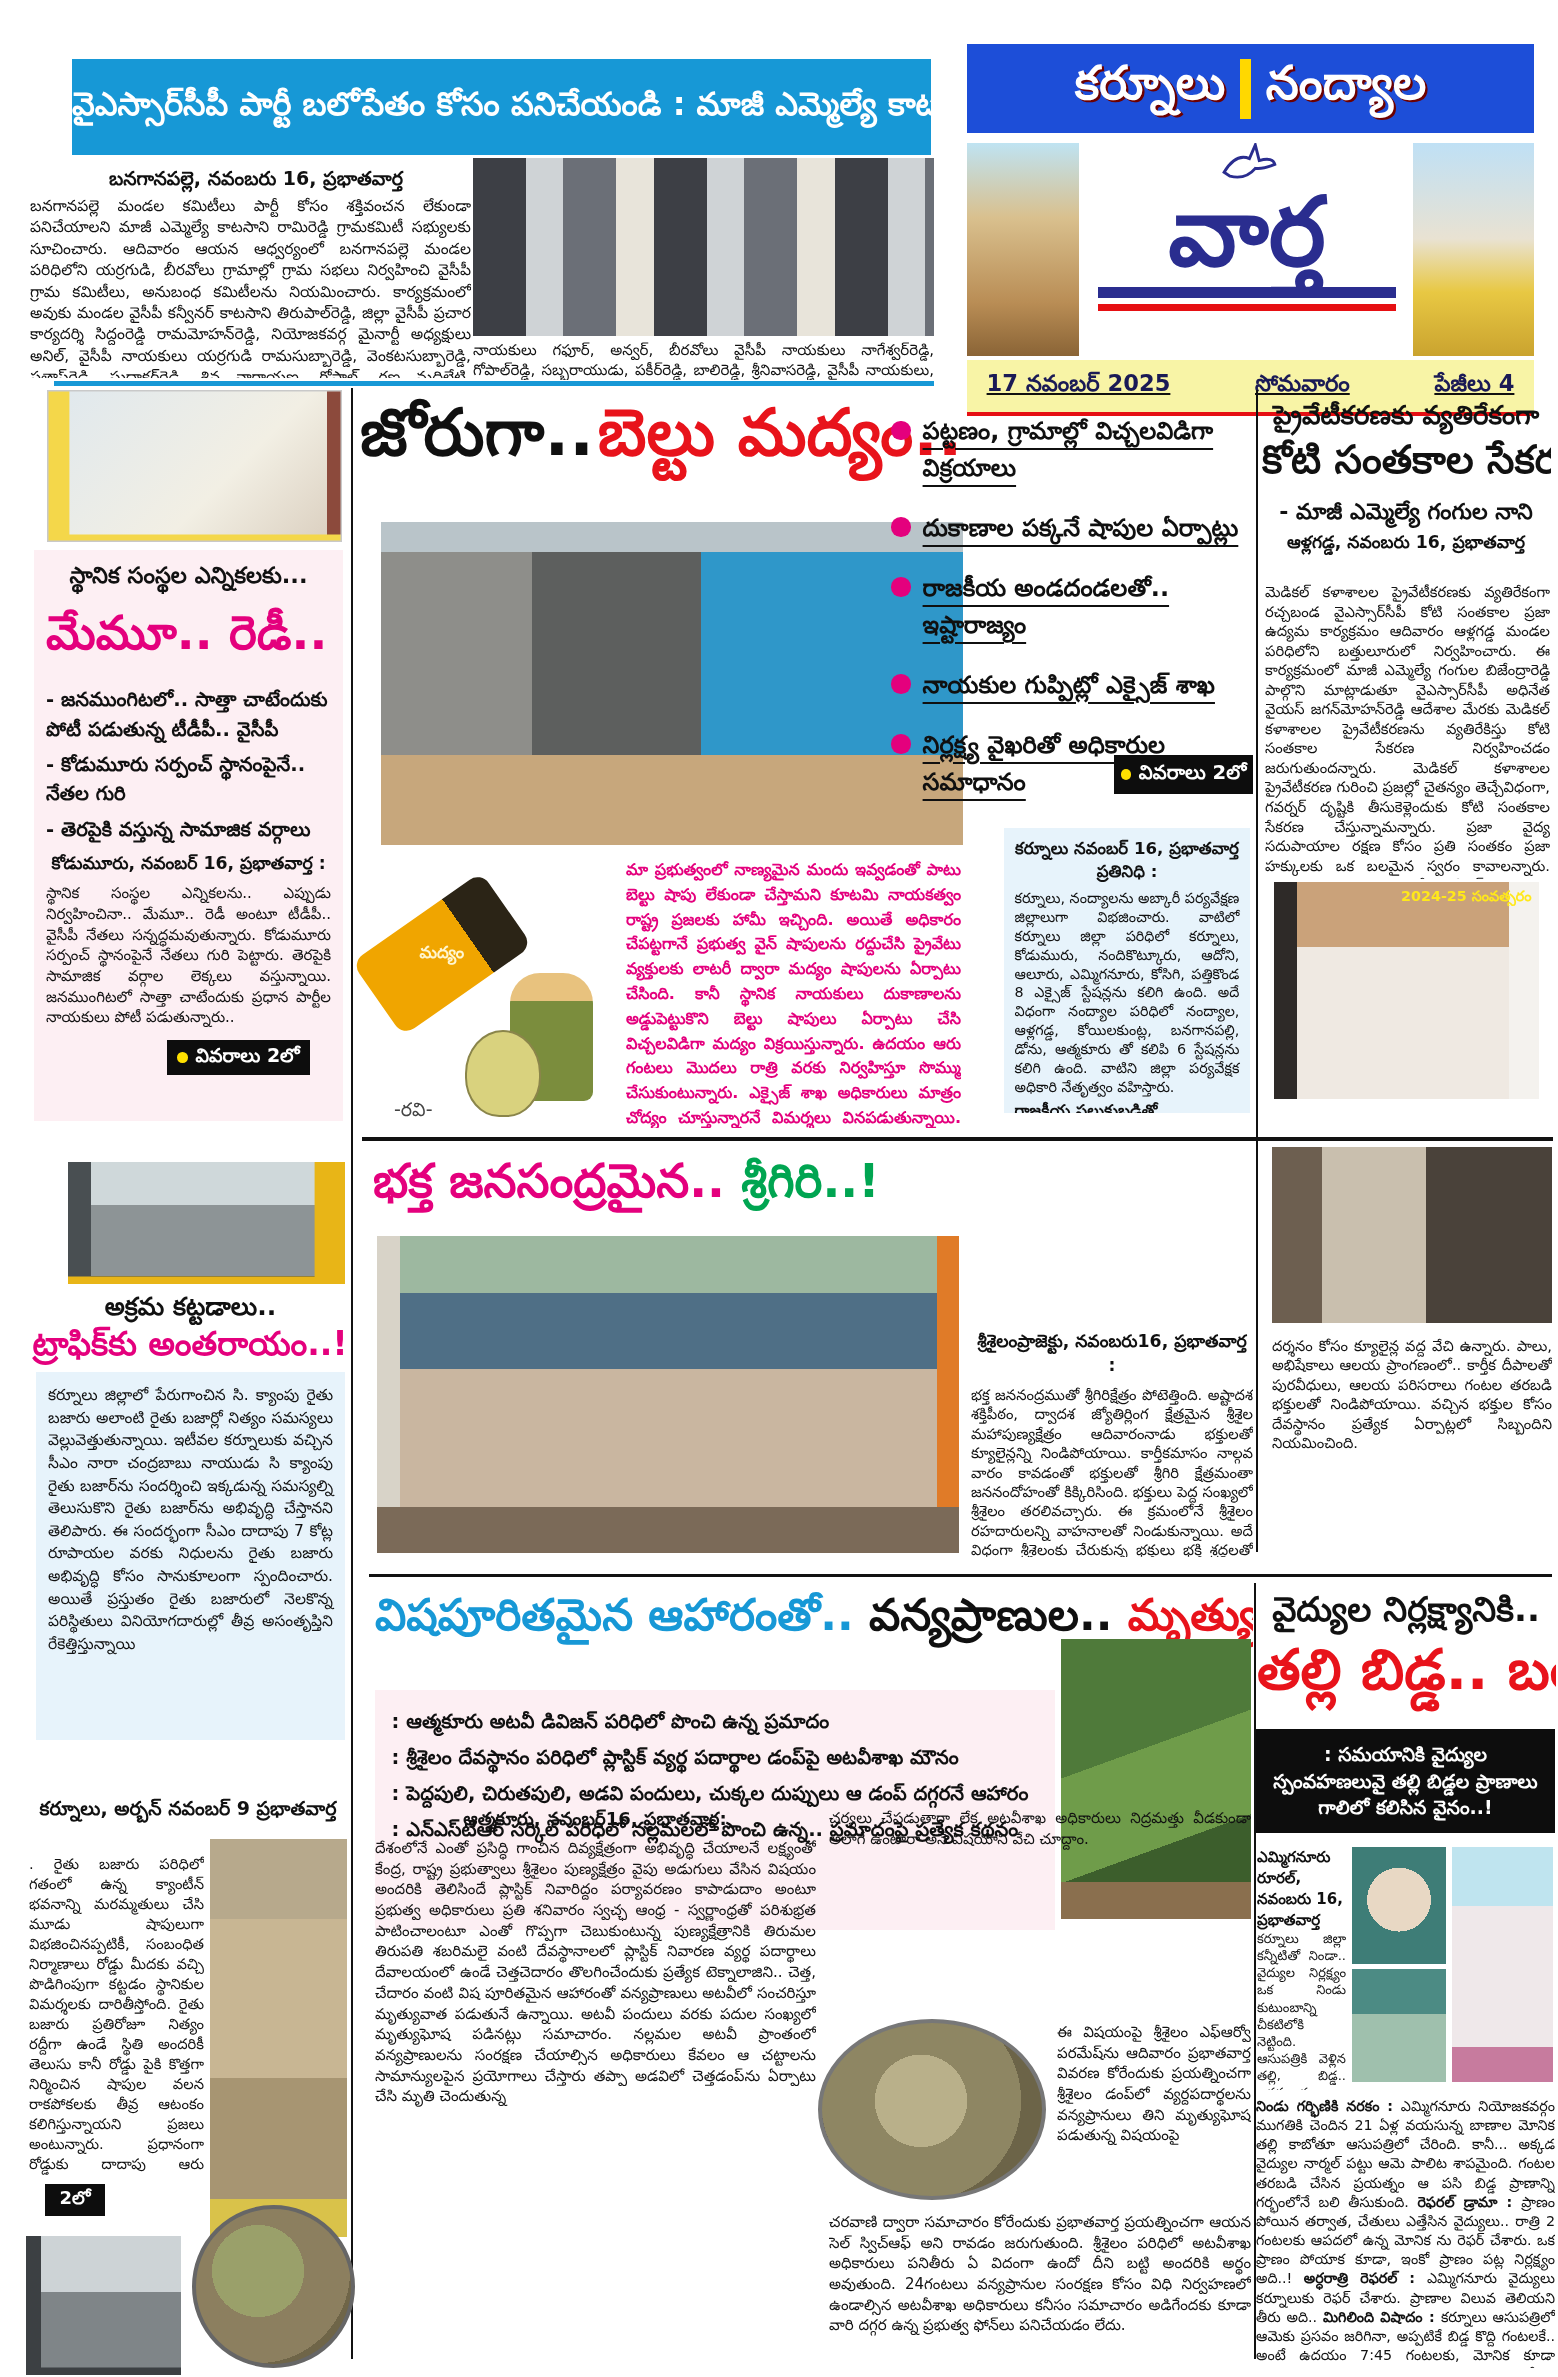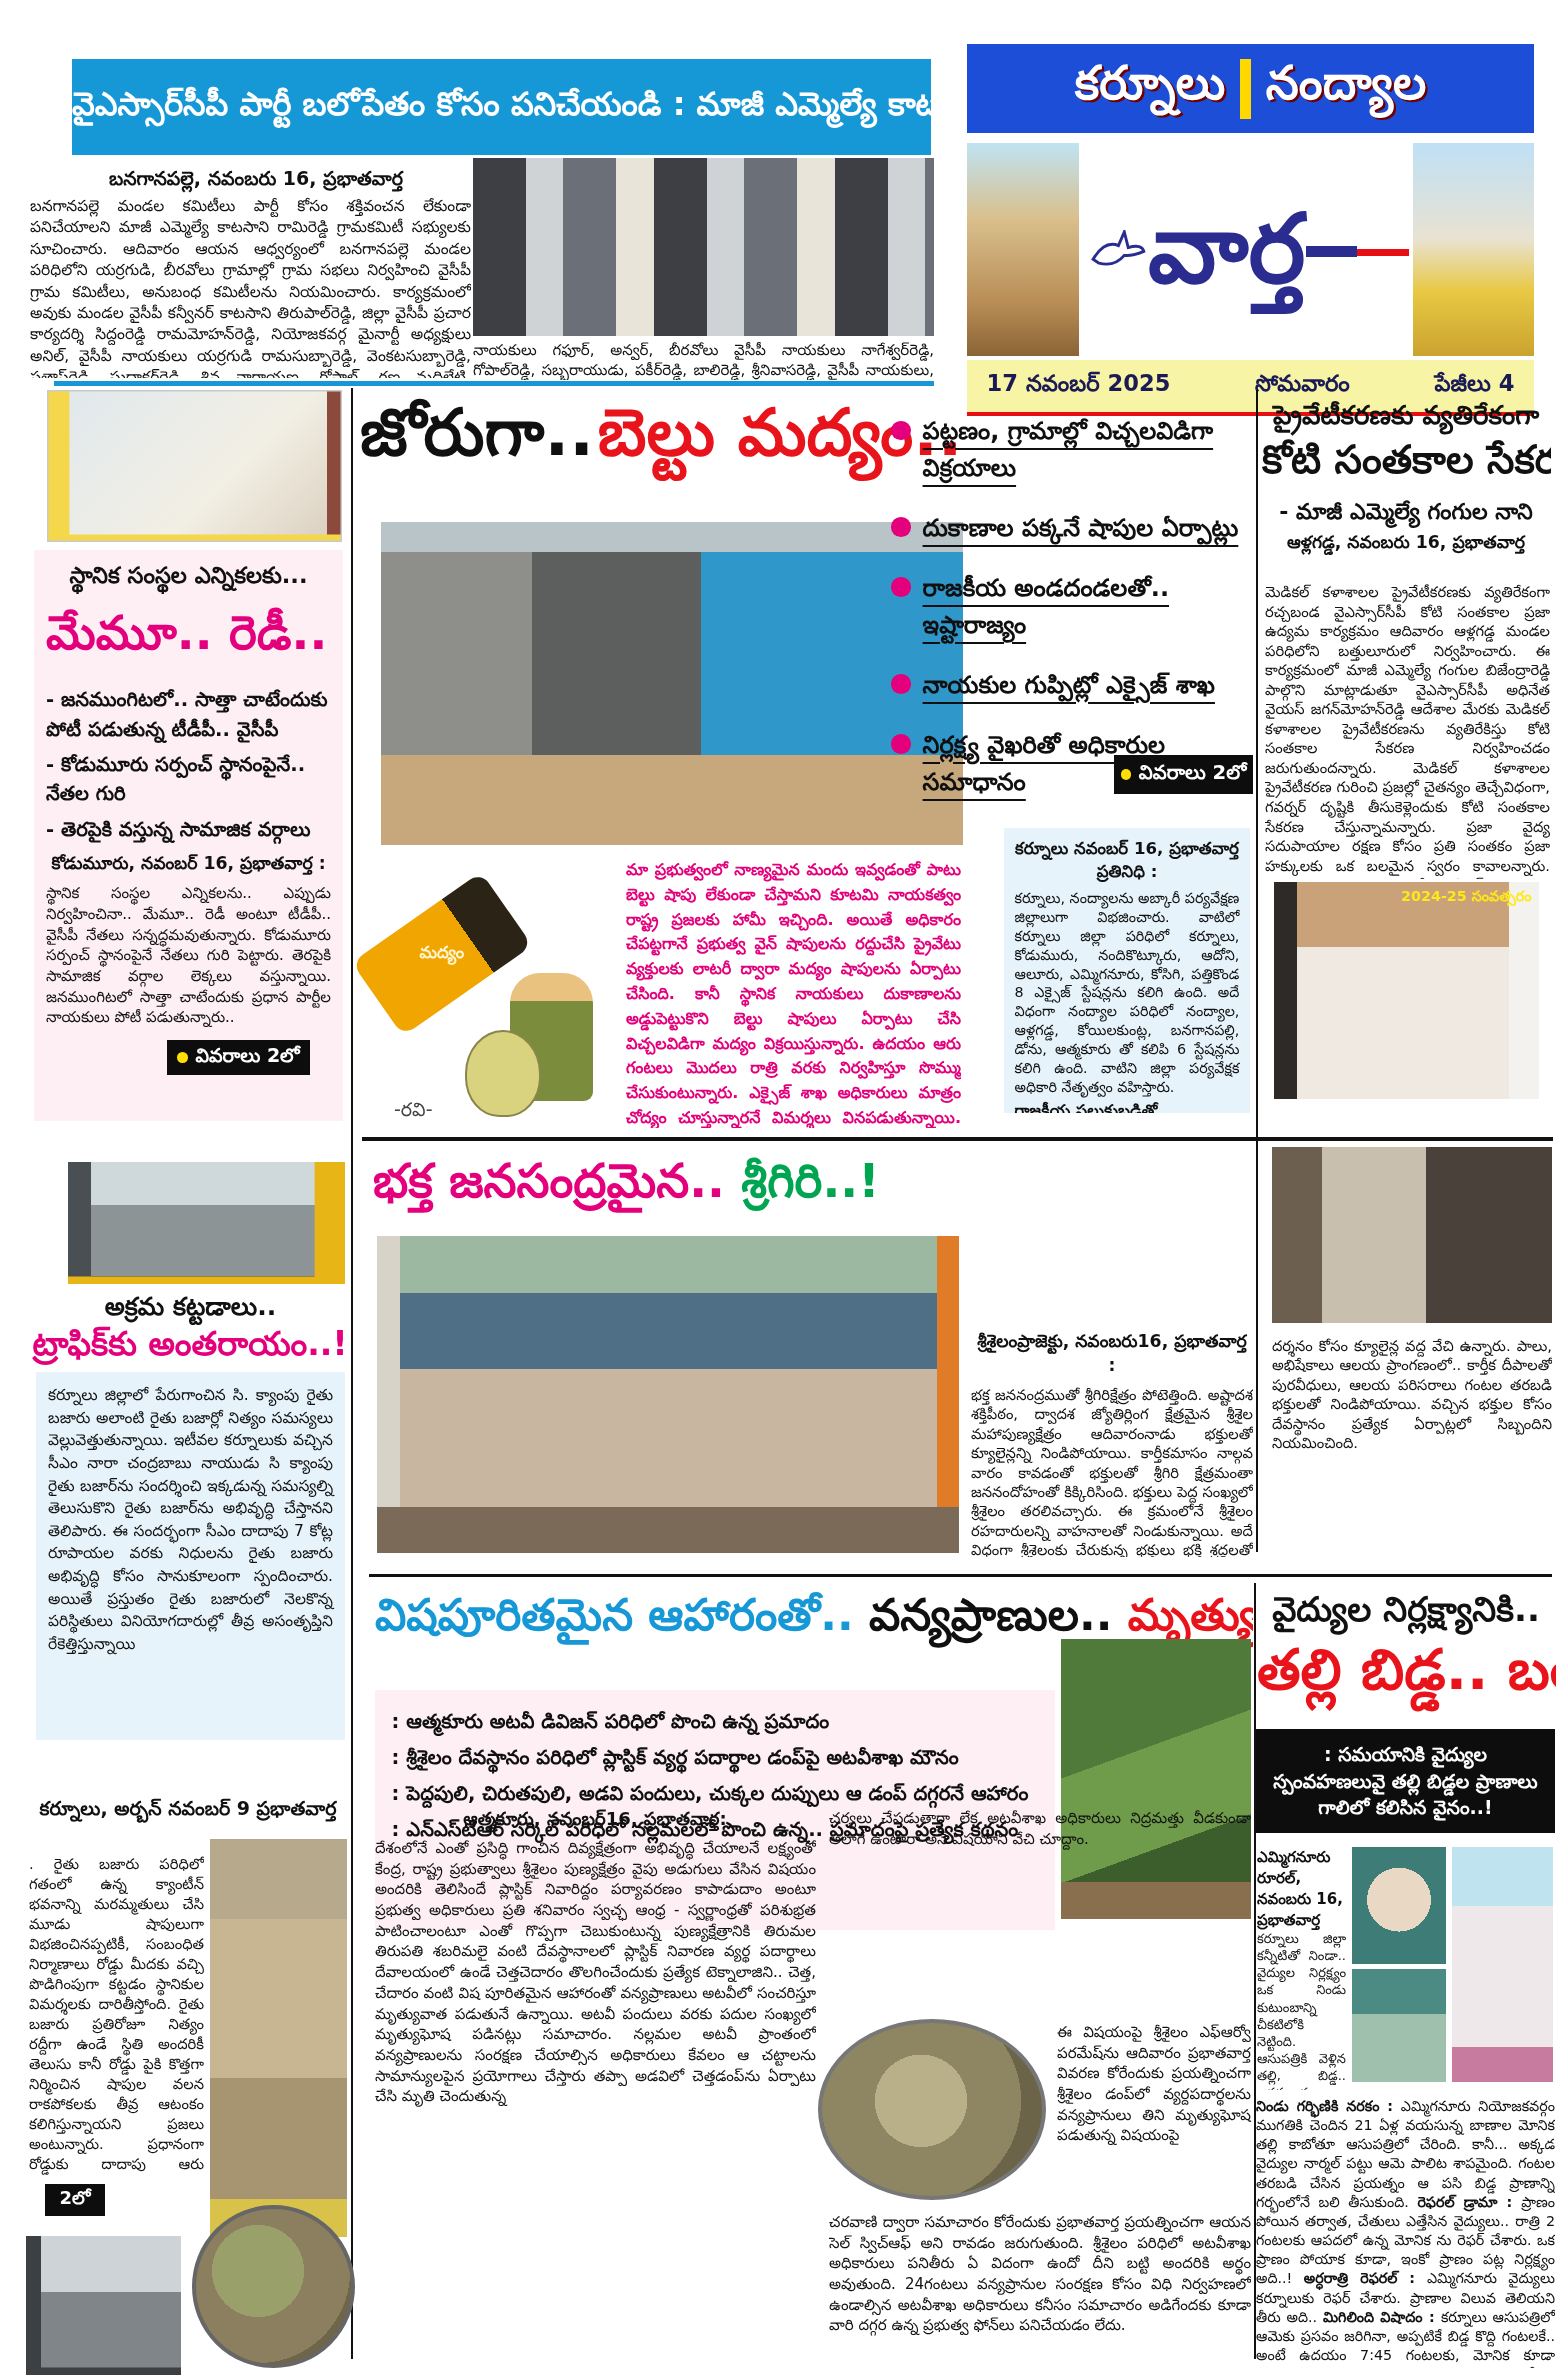--- a/index.html
+++ b/index.html
@@ -34,34 +34,34 @@
   </div>
 
   <div class="abs" style="left:967px;top:44px;width:567px;height:89px;background:#1d4ed8;display:flex;align-items:center;justify-content:center;">
     <span class="b" style="color:#fff;font-size:47px;text-shadow:2.3px 2.3px 0 #6d0000;">కర్నూలు</span>
     <span style="display:inline-block;width:10.6px;height:60px;background:#ffd800;margin:0 15px;"></span>
     <span class="b" style="color:#fff;font-size:47px;text-shadow:2.3px 2.3px 0 #6d0000;">నంద్యాల</span>
   </div>
 
   <div class="abs" style="left:967px;top:143px;width:112px;height:213px;background:linear-gradient(180deg,#bfe3f2 0%,#d9c08e 35%,#b98d55 75%,#8a6436 100%);"></div>
 
-  <div class="abs" style="left:1085px;top:143px;width:324px;height:213px;display:flex;align-items:center;justify-content:flex-start;">
+  <div class="abs" style="left:1085px;top:143px;width:324px;height:213px;display:flex;flex-direction:column;align-items:center;justify-content:flex-start;">
     <span style="height:39px;">
       <svg viewBox="0 0 64 40" width="63" height="39">
           <path d="M8 30 Q20 10 34 16 L40 2 L44 18 Q58 14 60 22 Q48 27 40 26 Q30 38 14 34 Z" fill="none" stroke="#2a2d8f" stroke-width="3"></path>
         </svg>
     </span>
     <span class="b" style="color:#2a2d8f;font-size:96px;line-height:1.05;">వార్త</span>
     <span style="width:92%;height:10.6px;background:#2a2d8f;margin-top:4.5px;"></span>
     <span style="width:92%;height:7.5px;background:#e60f13;margin-top:6px;"></span>
   </div>
 
   <div class="abs" style="left:1413px;top:143px;width:121px;height:213px;background:linear-gradient(180deg,#bfe0f5 0%,#e9e2d2 45%,#e8c843 70%,#caa32f 100%);"></div>
 
-  <div class="abs" style="left:967px;top:360px;width:567px;height:56px;background:#f8f4a6;border-bottom:4.5px solid #e60f13;display:flex;align-items:center;justify-content:space-between;padding:0 19.6px;box-sizing:border-box;">
+  <div class="abs" style="left:967px;top:360px;width:567px;height:56px;background:#f8f4a6;border-bottom:4.5px solid #e60f13;display:flex;align-items:center;justify-content:space-between;padding:0 19.6px;box-sizing:border-box;text-decoration:underline;">
     <span class="b" style="font-size:22.6px;color:#1a1a55;">17 నవంబర్ 2025</span>
     <span class="b" style="font-size:22.6px;color:#1a1a55;">సోమవారం</span>
     <span class="b" style="font-size:22.6px;color:#1a1a55;">పేజీలు 4</span>
   </div>
 
   <div class="abs dl" style="left:41px;top:167px;width:430px;font-size:19px;">బనగానపల్లె, నవంబరు 16, ప్రభాతవార్త</div>
   <div class="abs body j ov" style="left:30px;top:196px;width:441px;height:182px;font-size:15.5px;">బనగానపల్లె మండల కమిటీలు పార్టీ కోసం శక్తివంచన లేకుండా పనిచేయాలని మాజీ ఎమ్మెల్యే కాటసాని రామిరెడ్డి గ్రామకమిటీ సభ్యులకు సూచించారు. ఆదివారం ఆయన ఆధ్వర్యంలో బనగానపల్లె మండల పరిధిలోని యర్రగుడి, బీరవోలు గ్రామాల్లో గ్రామ సభలు నిర్వహించి వైసీపీ గ్రామ కమిటీలు, అనుబంధ కమిటీలను నియమించారు. కార్యక్రమంలో అవుకు మండల వైసీపీ కన్వీనర్ కాటసాని తిరుపాల్‌రెడ్డి, జిల్లా వైసీపీ ప్రచార కార్యదర్శి సిద్దంరెడ్డి రామమోహన్‌రెడ్డి, నియోజకవర్గ మైనార్టీ అధ్యక్షులు అనిల్, వైసీపీ నాయకులు యర్రగుడి రామసుబ్బారెడ్డి, వెంకటసుబ్బారెడ్డి, ప్రతాప్‌రెడ్డి, సుధాకర్‌రెడ్డి, శివ నారాయణ, గోపాల్, గణ మద్దిలేటి, నాగతిమ్మయ్య, ఉశేనాపురం వైసీపీ</div>
   <div class="abs" style="left:473px;top:158px;width:461px;height:178px;background:repeating-linear-gradient(90deg,#3d3f45 0 53px,#cfd3d6 53px 90px,#6b6f77 90px 143px,#e8e4da 143px 181px);"></div>
   <div class="abs j ov" style="left:473px;top:341px;width:461px;height:39px;font-size:15px;line-height:1.3;">నాయకులు గఫూర్, అన్వర్, బీరవోలు వైసీపీ నాయకులు నాగేశ్వర్‌రెడ్డి, గోపాల్‌రెడ్డి, సబ్బరాయుడు, పకీర్‌రెడ్డి, బాలిరెడ్డి, శ్రీనివాసరెడ్డి, వైసీపీ నాయకులు, కార్యకర్తలు అధిక సంఖ్యలో పాల్గొన్నారు.</div>
   <div class="abs" style="left:54px;top:381px;width:880px;height:5.3px;background:#1798d6;"></div>

